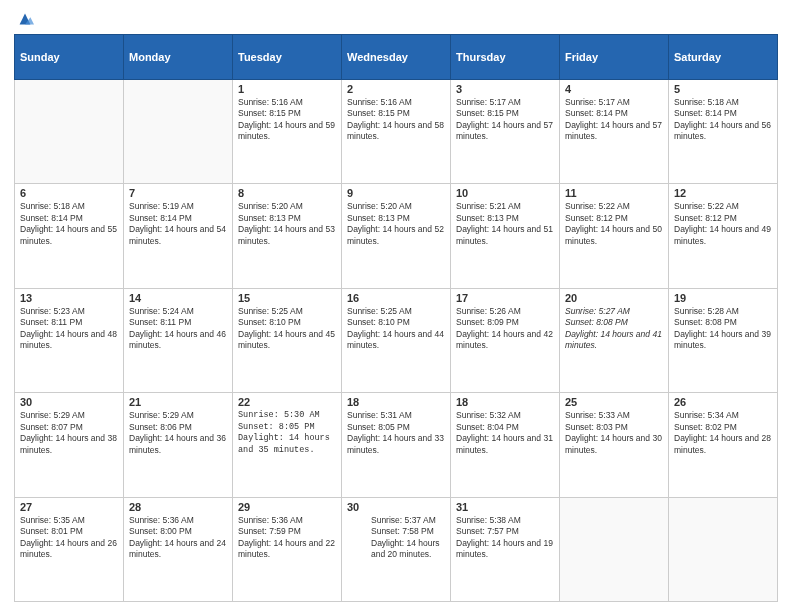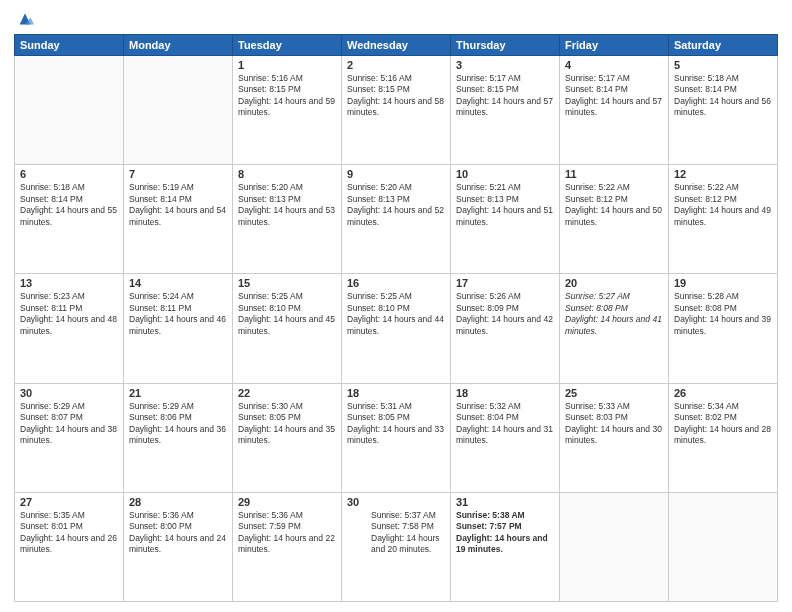--- a/index.html
+++ b/index.html
@@ -60,21 +60,21 @@
       border: 1px solid #ccc;
       border-collapse: collapse;
       width: 100%;
       table-layout: fixed;
     }
     .calendar th {
       background: #2566b0;
       color: #fff;
       font-size: 11px;
       font-weight: bold;
-      padding: 4px 5px;
+      padding: 16px 5px;
       text-align: left;
       border: 1px solid #1a4f8a;
     }
     .calendar td {
       border: 1px solid #ccc;
       vertical-align: top;
       padding: 3px 5px;
       font-size: 9px;
       color: #333;
       background: #fff;
@@ -262,21 +262,21 @@
 Daylight: 14 hours and 38 minutes.</div>
           </td>
           <td>
             <span class="day-num">21</span>
             <div class="cell-info" style="white-space: pre-line;">Sunrise: 5:29 AM
 Sunset: 8:06 PM
 Daylight: 14 hours and 36 minutes.</div>
           </td>
           <td>
             <span class="day-num">22</span>
-            <div class="cell-info" style="white-space: pre-line;">Sunrise: 5:30 AM
+            <div class="cell-info" style="white-space: pre-line; font-family: Liberation Mono, monospace;">Sunrise: 5:30 AM
 Sunset: 8:05 PM
 Daylight: 14 hours and 35 minutes.</div>
           </td>
           <td>
             <span class="day-num">18</span>
             <div class="cell-info" style="white-space: pre-line;">Sunrise: 5:31 AM
 Sunset: 8:05 PM
 Daylight: 14 hours and 33 minutes.</div>
           </td>
           <td>
@@ -318,21 +318,21 @@
 Daylight: 14 hours and 22 minutes.</div>
           </td>
           <td>
             <span class="day-num">30</span>
             <div class="cell-info" style="white-space: pre-line; margin-left: 24px;">Sunrise: 5:37 AM
 Sunset: 7:58 PM
 Daylight: 14 hours and 20 minutes.</div>
           </td>
           <td>
             <span class="day-num">31</span>
-            <div class="cell-info" style="white-space: pre-line; font-weight: bold;">Sunrise: 5:38 AM
+            <div class="cell-info" style="white-space: pre-line;">Sunrise: 5:38 AM
 Sunset: 7:57 PM
 Daylight: 14 hours and 19 minutes.</div>
           </td>
           <td class="empty"></td>
           <td class="empty"></td>
         </tr>
       </tbody>
   </table>
 </div>
 

